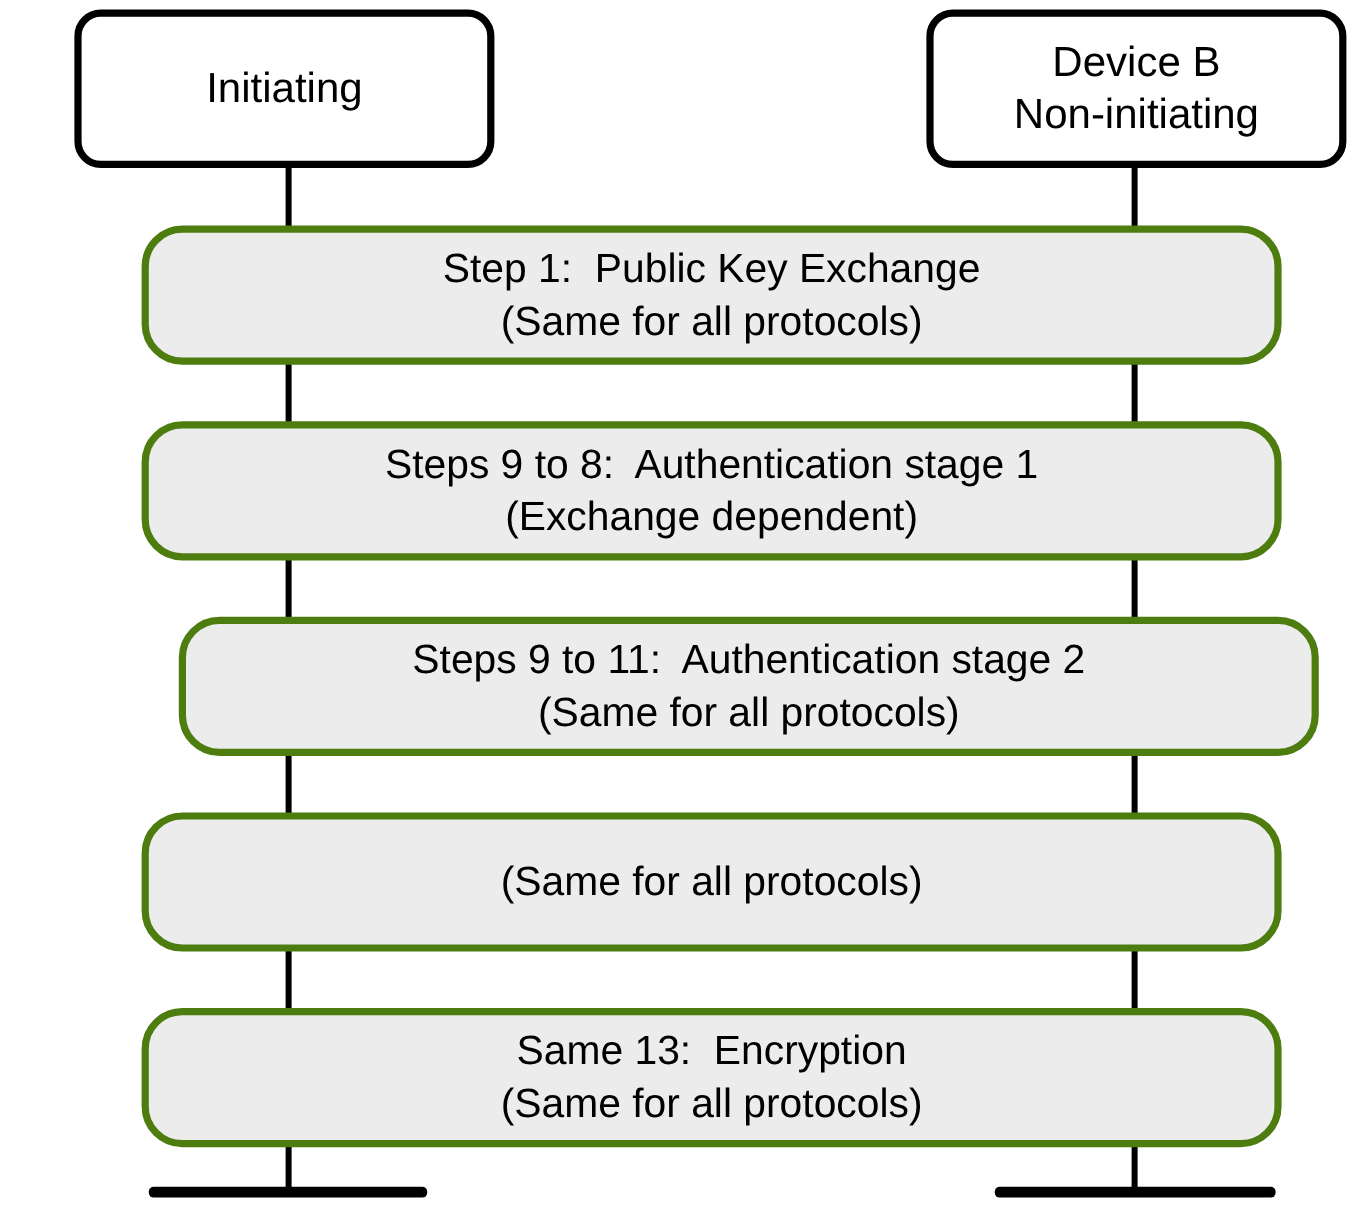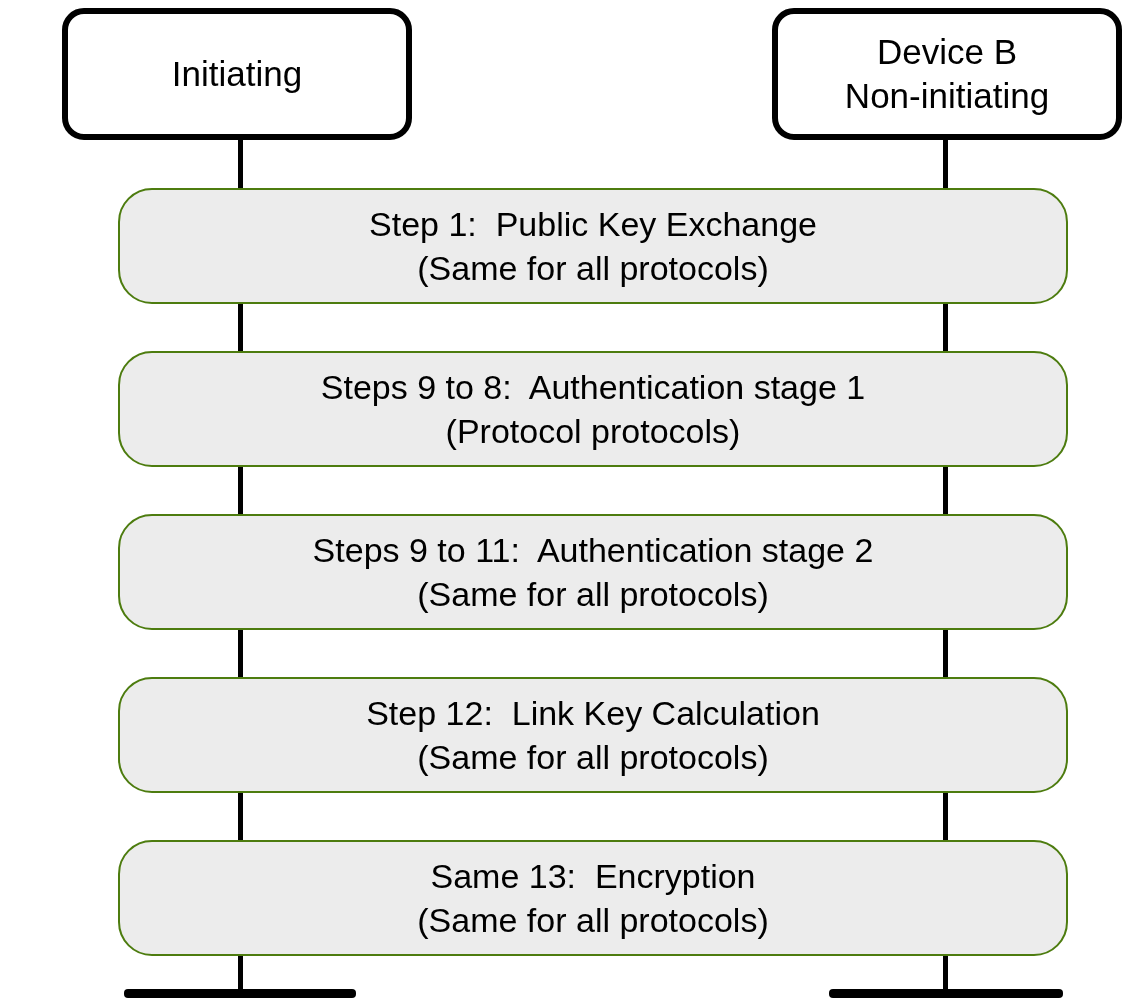--- a/index.html
+++ b/index.html
@@ -54,39 +54,39 @@
     white-space: nowrap;
   }
 
   
   .step-bar {
     position: absolute;
     box-sizing: border-box;
     left: 118px;
     width: 950px;
     height: 116px;
-    border: 2px solid #4d7c0f;
+    border: 6px solid #4d7c0f;
     border-radius: 34px;
     background: #ececec;
     display: flex;
     flex-direction: column;
     align-items: center;
     justify-content: center;
     z-index: 3;
   }
   .step-line {
     font-size: 34px;
     line-height: 44px;
     color: #000000;
     white-space: pre;
   }
 
   #step-bar-0 { top: 188px; }
   #step-bar-1 { top: 351px; }
-  #step-bar-2 { top: 514px; }
+  #step-bar-2 { top: 514px; margin-left: 31px; }
   #step-bar-3 { top: 677px; }
   #step-bar-4 { top: 840px; }
 
   
   .terminator {
     position: absolute;
     height: 9px;
     background: #000000;
     border-radius: 4px;
     top: 989px;
@@ -112,30 +112,29 @@
     <div class="device-line">Non-initiating</div>
   </div>
 
   <div class="step-bar" id="step-bar-0">
     <div class="step-line">Step 1:  Public Key Exchange</div>
     <div class="step-line">(Same for all protocols)</div>
   </div>
 
   <div class="step-bar" id="step-bar-1">
     <div class="step-line">Steps 9 to 8:  Authentication stage 1</div>
-    <div class="step-line">(Protocol protocols)</div>
+    <div class="step-line">(Exchange dependent)</div>
   </div>
 
   <div class="step-bar" id="step-bar-2">
     <div class="step-line">Steps 9 to 11:  Authentication stage 2</div>
     <div class="step-line">(Same for all protocols)</div>
   </div>
 
   <div class="step-bar" id="step-bar-3">
-    <div class="step-line">Step 12:  Link Key Calculation</div>
     <div class="step-line">(Same for all protocols)</div>
   </div>
 
   <div class="step-bar" id="step-bar-4">
     <div class="step-line">Same 13:  Encryption</div>
     <div class="step-line">(Same for all protocols)</div>
   </div>
 
   <div class="terminator" id="terminator-a"></div>
   <div class="terminator" id="terminator-b"></div>

